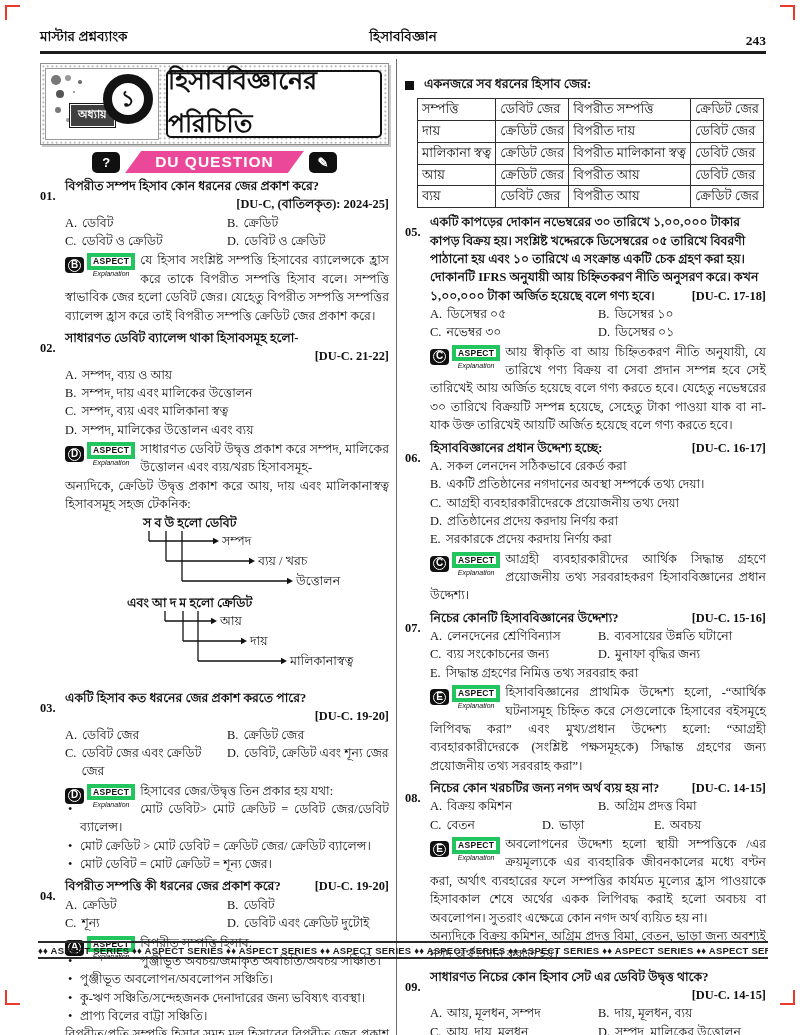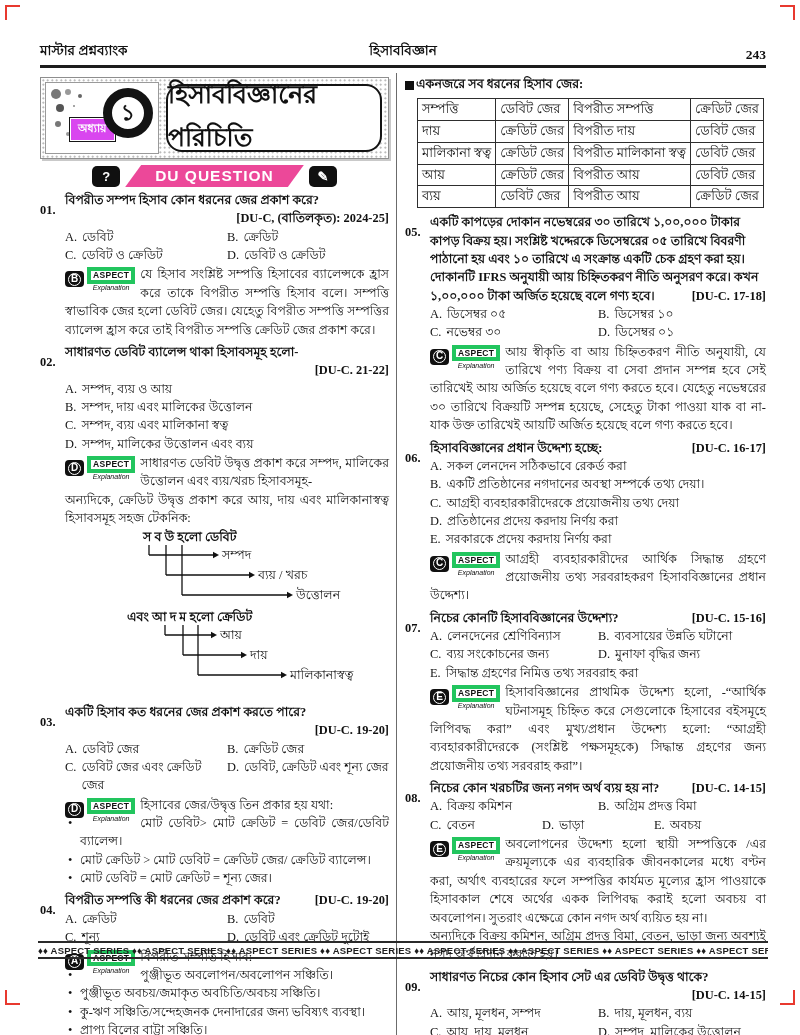--- a/index.html
+++ b/index.html
@@ -1,40 +1,40 @@
 <!DOCTYPE html>
 <html><head>
 <meta charset="utf-8">
 <style>
   html,body{margin:0;padding:0;background:#fff;}
   body{width:800px;height:1035px;font-family:"Liberation Serif","DejaVu Serif","DejaVu Sans",serif;color:#111;}
-  .page{position:relative;width:800px;height:1035px;box-sizing:border-box;padding:40px 34px 0 40px;overflow:hidden;background:#fff;}
+  .page{position:relative;width:800px;height:1035px;box-sizing:border-box;padding:26px 34px 0 40px;overflow:hidden;background:#fff;}
   
   .corner{position:absolute;width:13px;height:13px;}
   .corner.tl{top:5px;left:5px;border-top:2.5px solid #e8392f;border-left:2.5px solid #e8392f;}
   .corner.tr{top:5px;right:5px;border-top:2.5px solid #e8392f;border-right:2.5px solid #e8392f;}
   .corner.bl{bottom:30px;left:5px;border-bottom:2.5px solid #e8392f;border-left:2.5px solid #e8392f;}
   .corner.br{bottom:30px;right:5px;border-bottom:2.5px solid #e8392f;border-right:2.5px solid #e8392f;}
   
   .hdr{display:flex;align-items:flex-end;font-weight:bold;font-size:13.5px;border-bottom:3px solid #1c1c1c;padding-bottom:2px;}
   .hdr .l{flex:1;text-align:left;}
   .hdr .c{flex:1;text-align:center;}
   .hdr .r{flex:1;text-align:right;}
   
   .columns{display:flex;align-items:stretch;margin-top:5px;}
   .col-left{width:356px;padding-right:7px;box-sizing:border-box;}
   .col-right{width:370px;padding-left:8px;box-sizing:border-box;border-left:1px solid #6b6b6b;}
   
   .chapter-banner{border:1px solid #8e8e8e;box-shadow:2px 2px 0 #c9c9c9;padding:4px;display:flex;gap:5px;height:72px;background-image:radial-gradient(#a9a9a9 0.8px,transparent 1.1px);background-size:4.5px 4.5px;margin:4px 0 6px 0;}
   .cb-left{width:112px;position:relative;background:#fff;border:1px solid #9a9a9a;}
   .bubbles{position:absolute;left:5px;top:6px;width:10px;height:10px;border-radius:50%;background:#777;
     box-shadow:12px -2px 0 -2px #999,24px 2px 0 -3px #666,4px 14px 0 -1px #555,18px 12px 0 -4px #888,2px 30px 0 -2px #777,12px 40px 0 -3px #999,26px 34px 0 -4px #666;}
-  .ribbon{position:absolute;left:24px;bottom:12px;background:#d946ef;color:#fff;font-size:11px;font-weight:bold;padding:1px 7px;border:1px solid #fff;outline:1px solid #151515;}
+  .ribbon{position:absolute;left:24px;bottom:12px;background:#404040;color:#fff;font-size:11px;font-weight:bold;padding:1px 7px;border:1px solid #fff;outline:1px solid #151515;}
   .num-circle{position:absolute;right:5px;top:5px;width:50px;height:50px;box-sizing:border-box;border-radius:50%;border:9px solid #131313;background:#fff;display:flex;align-items:center;justify-content:center;font-size:22px;font-weight:bold;color:#131313;}
-  .cb-right{flex:1;border:2px solid #131313;border-radius:16px;background:#fff;margin:2px;display:flex;align-items:center;justify-content:center;font-size:25px;font-weight:bold;}
+  .cb-right{flex:1;border:2px solid #131313;border-radius:5px;background:#fff;margin:2px;display:flex;align-items:center;justify-content:center;font-size:25px;font-weight:bold;}
   
   .du-banner{display:flex;align-items:center;justify-content:center;gap:5px;margin:2px 0 4px 0;}
   .du-ic{width:28px;height:21px;background:#101010;border-radius:5px;color:#fff;font-weight:bold;display:flex;align-items:center;justify-content:center;font-size:13px;font-family:"Liberation Sans",sans-serif;}
   .du-label{background:#ec4899;color:#fff;font-weight:bold;font-size:15.5px;letter-spacing:1px;padding:2px 30px;clip-path:polygon(16px 0,100% 0,calc(100% - 16px) 100%,0 100%);font-family:"Liberation Sans",sans-serif;}
   
   .q{position:relative;padding-left:25px;margin-top:4px;font-size:12.4px;line-height:1.48;}
   .q-num{position:absolute;left:0;top:10px;font-weight:bold;}
   .q-head{font-weight:bold;display:flow-root;}
   .q-ref{float:right;font-weight:bold;white-space:nowrap;margin-left:28px;}
   .opt-row{display:flex;}
@@ -45,21 +45,21 @@
   .ans-badge{float:left;display:flex;align-items:center;gap:3px;margin:2px 5px 0 0;}
   .ans-letter{position:relative;width:19px;height:16px;background:#101010;border-radius:4px;color:#fff;font-size:10px;font-weight:bold;display:flex;align-items:center;justify-content:center;font-family:"Liberation Sans",sans-serif;}
   .ans-letter::after{content:"";position:absolute;inset:1.5px 3px;border:1px solid #fff;border-radius:50%;}
   .aspect-box{text-align:center;line-height:1;font-family:"Liberation Sans",sans-serif;}
   .aspect-box .a1{display:block;border:4px solid #22c55e;font-weight:bold;font-size:8.5px;padding:0 2px;letter-spacing:0.3px;}
   .aspect-box .a2{display:block;font-size:7px;font-style:italic;margin-top:0.5px;}
   .bullet{position:relative;padding-left:15px;}
   .bullet::before{content:"•";position:absolute;left:3px;}
   .diagram{margin:2px 0 2px 36px;}
   
-  .sum-head{display:flex;gap:2px;font-weight:bold;font-size:12.6px;align-items:baseline;margin-top:2px;}
+  .sum-head{display:flex;gap:10px;font-weight:bold;font-size:12.6px;align-items:baseline;margin-top:16px;}
   .sq{width:9px;height:9px;background:#101010;flex:none;align-self:center;}
   table.sum{border-collapse:collapse;width:calc(100% - 14px);margin:3px 0 5px 12px;font-size:13px;}
   table.sum td{border:1px solid #2e2e2e;padding:1px 4px;line-height:1.45;}
   
   .footer{position:absolute;left:38px;right:32px;top:941px;border-top:2px solid #2a2a2a;border-bottom:2px solid #2a2a2a;padding:1.5px 0;font-size:9.5px;font-weight:bold;text-align:center;white-space:nowrap;overflow:hidden;letter-spacing:0.2px;color:#1d1d1d;font-family:"Liberation Sans",sans-serif;}
 </style>
 </head>
 <body>
 
 <div class="page">
@@ -252,22 +252,22 @@
               </span>
             </div>
             <div class="ans">
               <p class="ans-p"><span class="ans-badge">
                   <span class="ans-letter">A</span>
                   <span class="aspect-box">
                     <span class="a1">ASPECT</span>
                     <span class="a2">Explanation</span>
                   </span>
                 </span>বিপরীত সম্পত্তি হিসাব:</p>
+              <div class="bullet">পুঞ্জীভূত অবচয়/জমাকৃত অবচিতি/অবচয় সঞ্চিতি।</div>
               <div class="bullet">পুঞ্জীভূত অবলোপন/অবলোপন সঞ্চিতি।</div>
-              <div class="bullet">পুঞ্জীভূত অবচয়/জমাকৃত অবচিতি/অবচয় সঞ্চিতি।</div>
               <div class="bullet">কু-ঋণ সঞ্চিতি/সন্দেহজনক দেনাদারের জন্য ভবিষ্যৎ ব্যবস্থা।</div>
               <div class="bullet">প্রাপ্য বিলের বাট্টা সঞ্চিতি।</div>
               <p class="ans-p">বিপরীত/প্রতি সম্পত্তি হিসাব সমূহ মূল হিসাবের বিপরীত জের প্রকাশ করে। অর্থাৎ সম্পত্তি হিসাব ডেবিট জের প্রকাশ করে এবং বিপরীত সম্পত্তি হিসাব ক্রেডিট জের প্রকাশ করে। সকল সম্পত্তি স্বাভাবিকভাবে ডেবিট জের প্রকাশ করে; তাই বিপরীত সম্পত্তির উদাহরণ হলো: পুঞ্জীভূত অবচয়, কুঋণ সঞ্চিতি ইত্যাদি।</p>
             </div>
           </div>
         </div>
     </div>
 
     <div class="col-right">
       <div class="sum-head">

